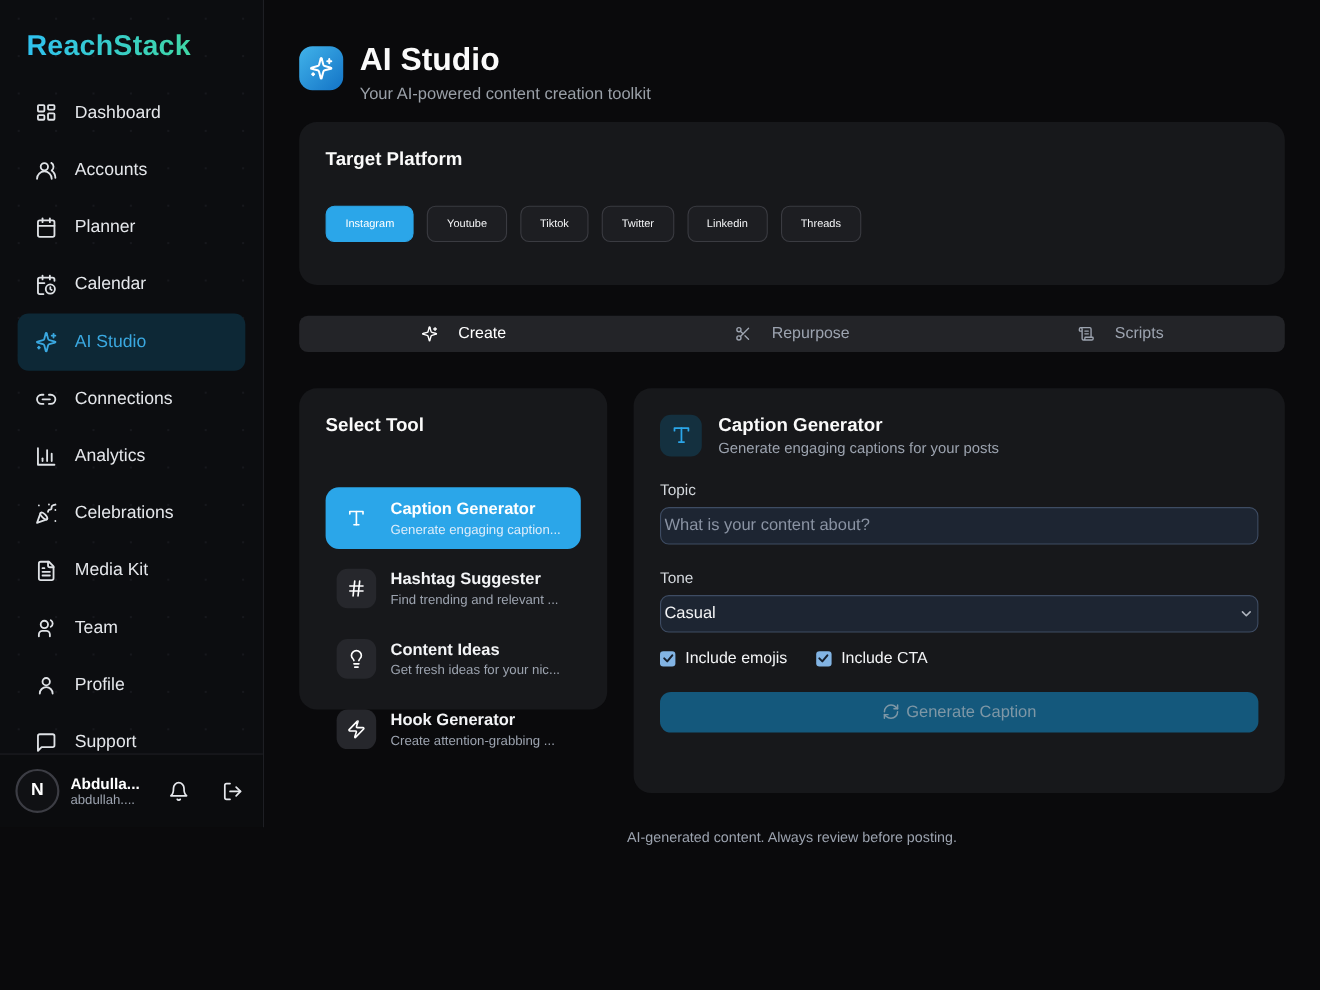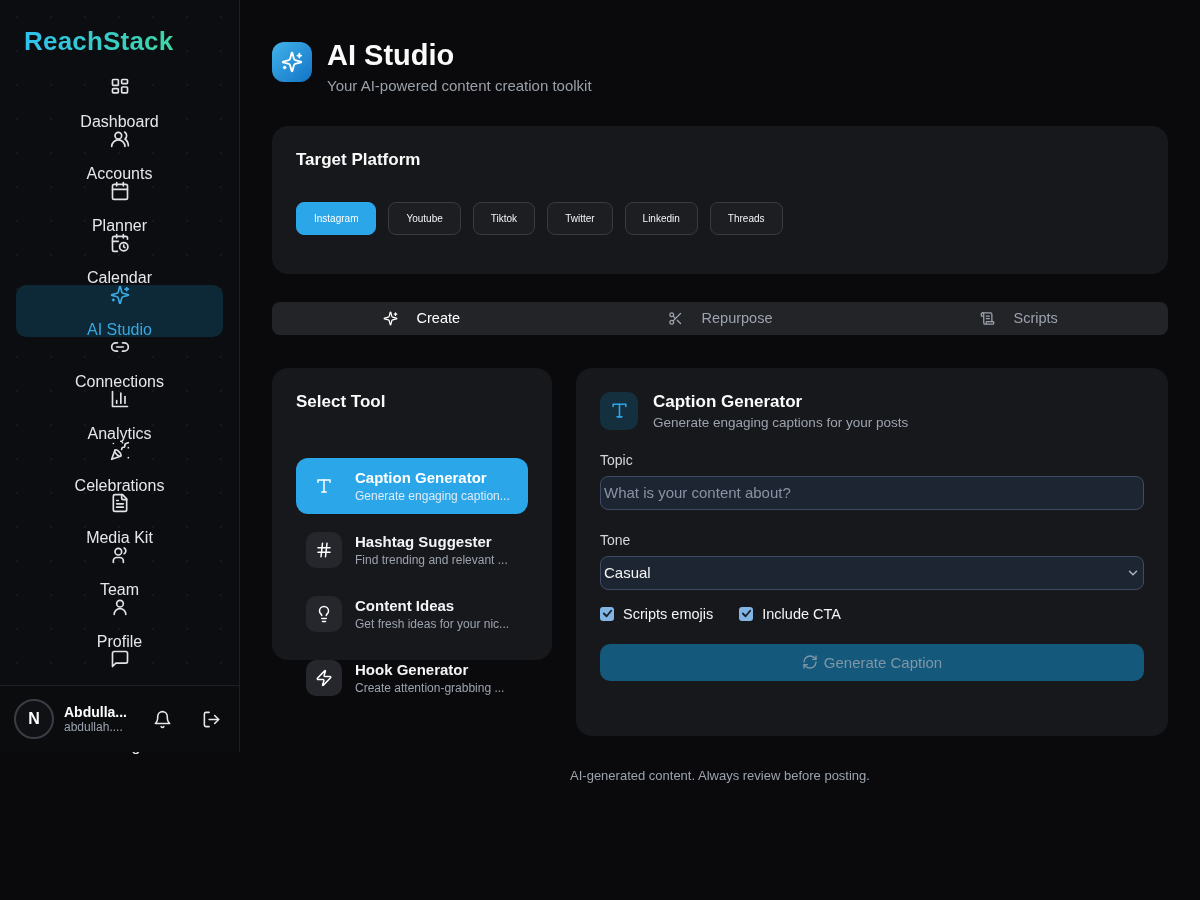--- a/index.html
+++ b/index.html
@@ -25,21 +25,21 @@
     padding:26px 24px 0 24px;
     font-size:26px; font-weight:800; letter-spacing:.2px;
     background:linear-gradient(90deg,#2fc1f0 10%,#45de8a 95%);
     -webkit-background-clip:text; background-clip:text;
     color:transparent;
   }
   .nav { margin-top:20px; padding:0 16px; }
   .nav-item {
     height:52px; display:flex; align-items:center; gap:16px;
     padding:0 16px; border-radius:10px; cursor:pointer;
-    font-size:16px; color:#e5e7eb;flex-direction:column;
+    font-size:16px; color:#e5e7eb;
   }
   .nav-item svg { width:20px; height:20px; color:#dfe2e6; flex:0 0 20px; }
   .nav-item.active { background:#0d2836; color:#3aa8e0; }
   .nav-item.active svg { color:#3aa8e0; }
 
   .side-footer {
     position:absolute; left:0; right:0; bottom:0; height:67px;
     border-top:1px solid #1e1f24;
     display:flex; align-items:center; padding:0 18px 0 14px;
     background:#0b0c0e;
@@ -64,21 +64,21 @@
     width:40px; height:40px; border-radius:12px; margin-top:2px;
     background:linear-gradient(135deg,#41b3ea,#1373c6);
     display:flex; align-items:center; justify-content:center;
   }
   .page-header .hero-icon svg { width:22px; height:22px; color:#fff; }
   .page-title { font-size:29px; font-weight:800; color:#fafafa; line-height:1.1; }
   .page-subtitle { font-size:15px; color:#9aa0a8; margin-top:5px; }
 
   .card { background:#17181b; border-radius:16px; }
 
-  .platform-card { margin-top:32px; padding:24px; height:148px; }
+  .platform-card { margin-top:17px; padding:24px; height:148px; }
   .card-title { font-size:17px; font-weight:700; color:#fafafa; }
   .platform-row { display:flex; gap:12px; margin-top:32px; }
   .pill {
     height:33px; padding:0 17px; border-radius:8px;
     display:flex; align-items:center; font-size:10px; font-weight:500;
     background:#1d1e22; border:1px solid #3a3b41; color:#f3f4f6; cursor:pointer;
   }
   .pill.selected { background:#2ba6e9; border-color:#2ba6e9; color:#fff; }
 
   .tabbar {
@@ -445,21 +445,21 @@
           </svg>
       </div>
 
       <div class="check-row">
         <div class="check">
           <span class="checkbox">
             <svg viewBox="0 0 24 24" fill="none" stroke="currentColor" stroke-width="4" stroke-linecap="round" stroke-linejoin="round">
                 <path d="m4 12 6 6L20 6"></path>
               </svg>
           </span>
-          <span class="check-label">Scripts emojis</span>
+          <span class="check-label">Include emojis</span>
         </div>
         <div class="check">
           <span class="checkbox">
             <svg viewBox="0 0 24 24" fill="none" stroke="currentColor" stroke-width="4" stroke-linecap="round" stroke-linejoin="round">
                 <path d="m4 12 6 6L20 6"></path>
               </svg>
           </span>
           <span class="check-label">Include CTA</span>
         </div>
       </div>

